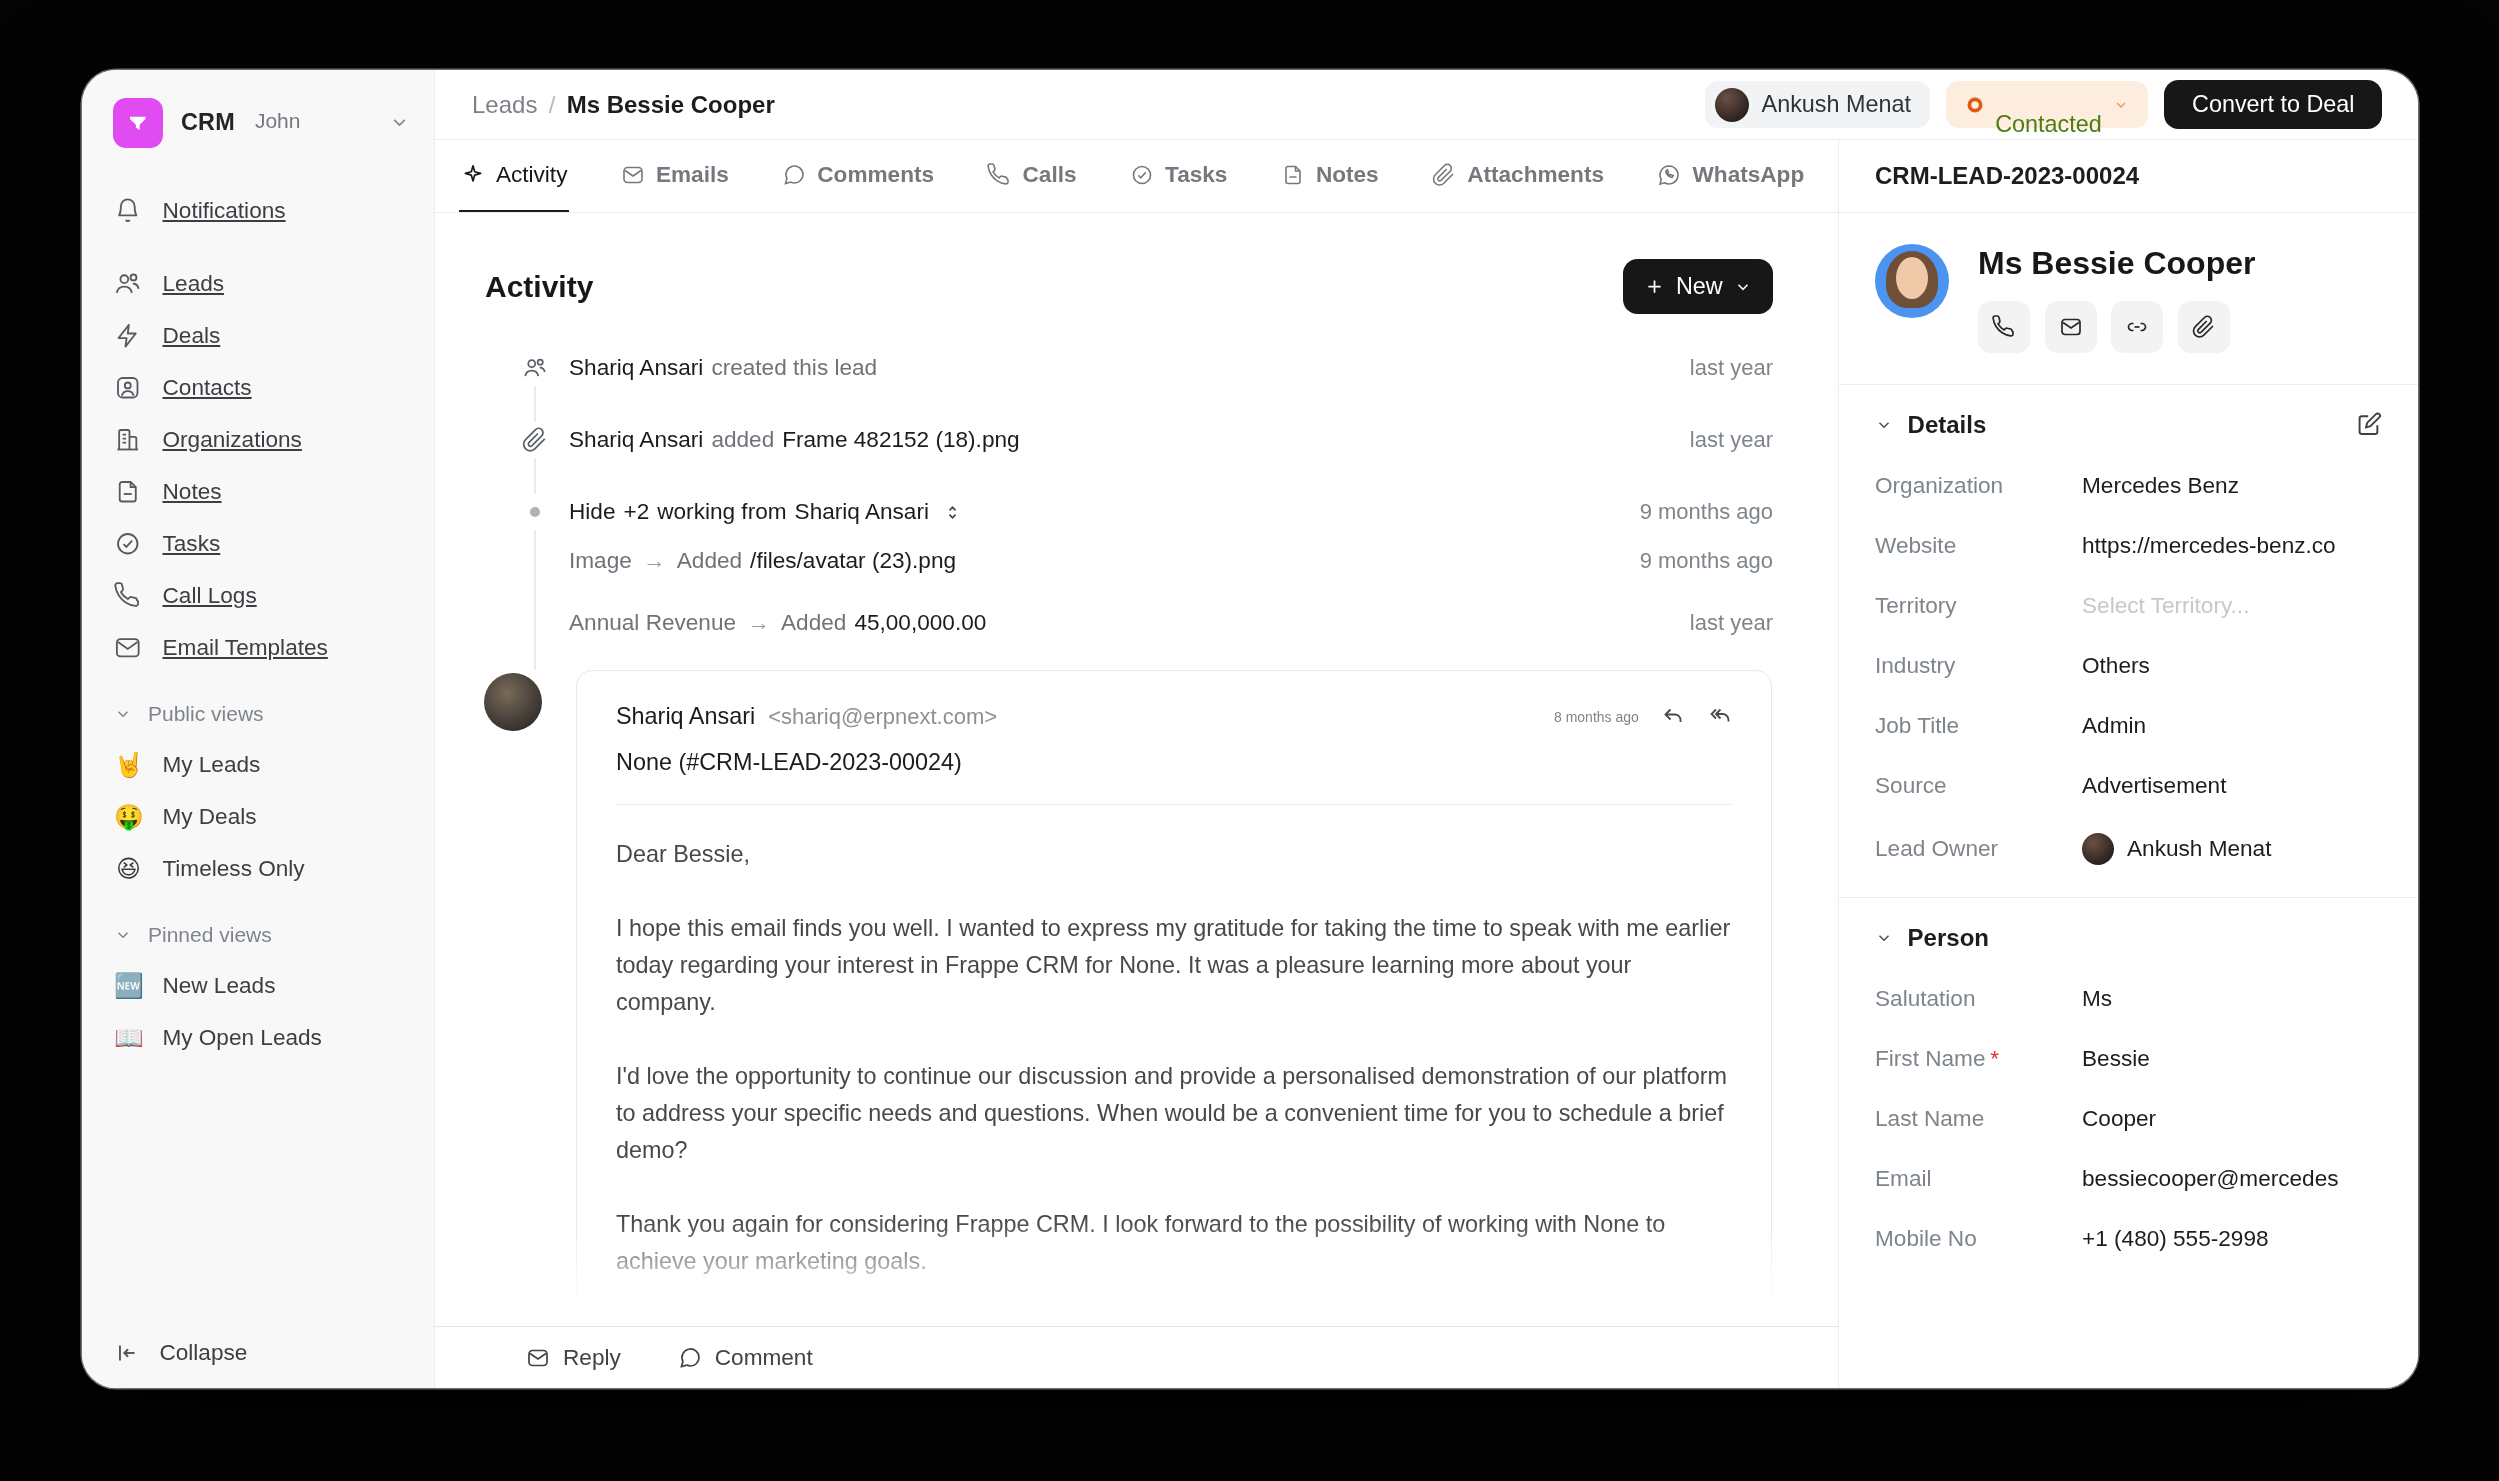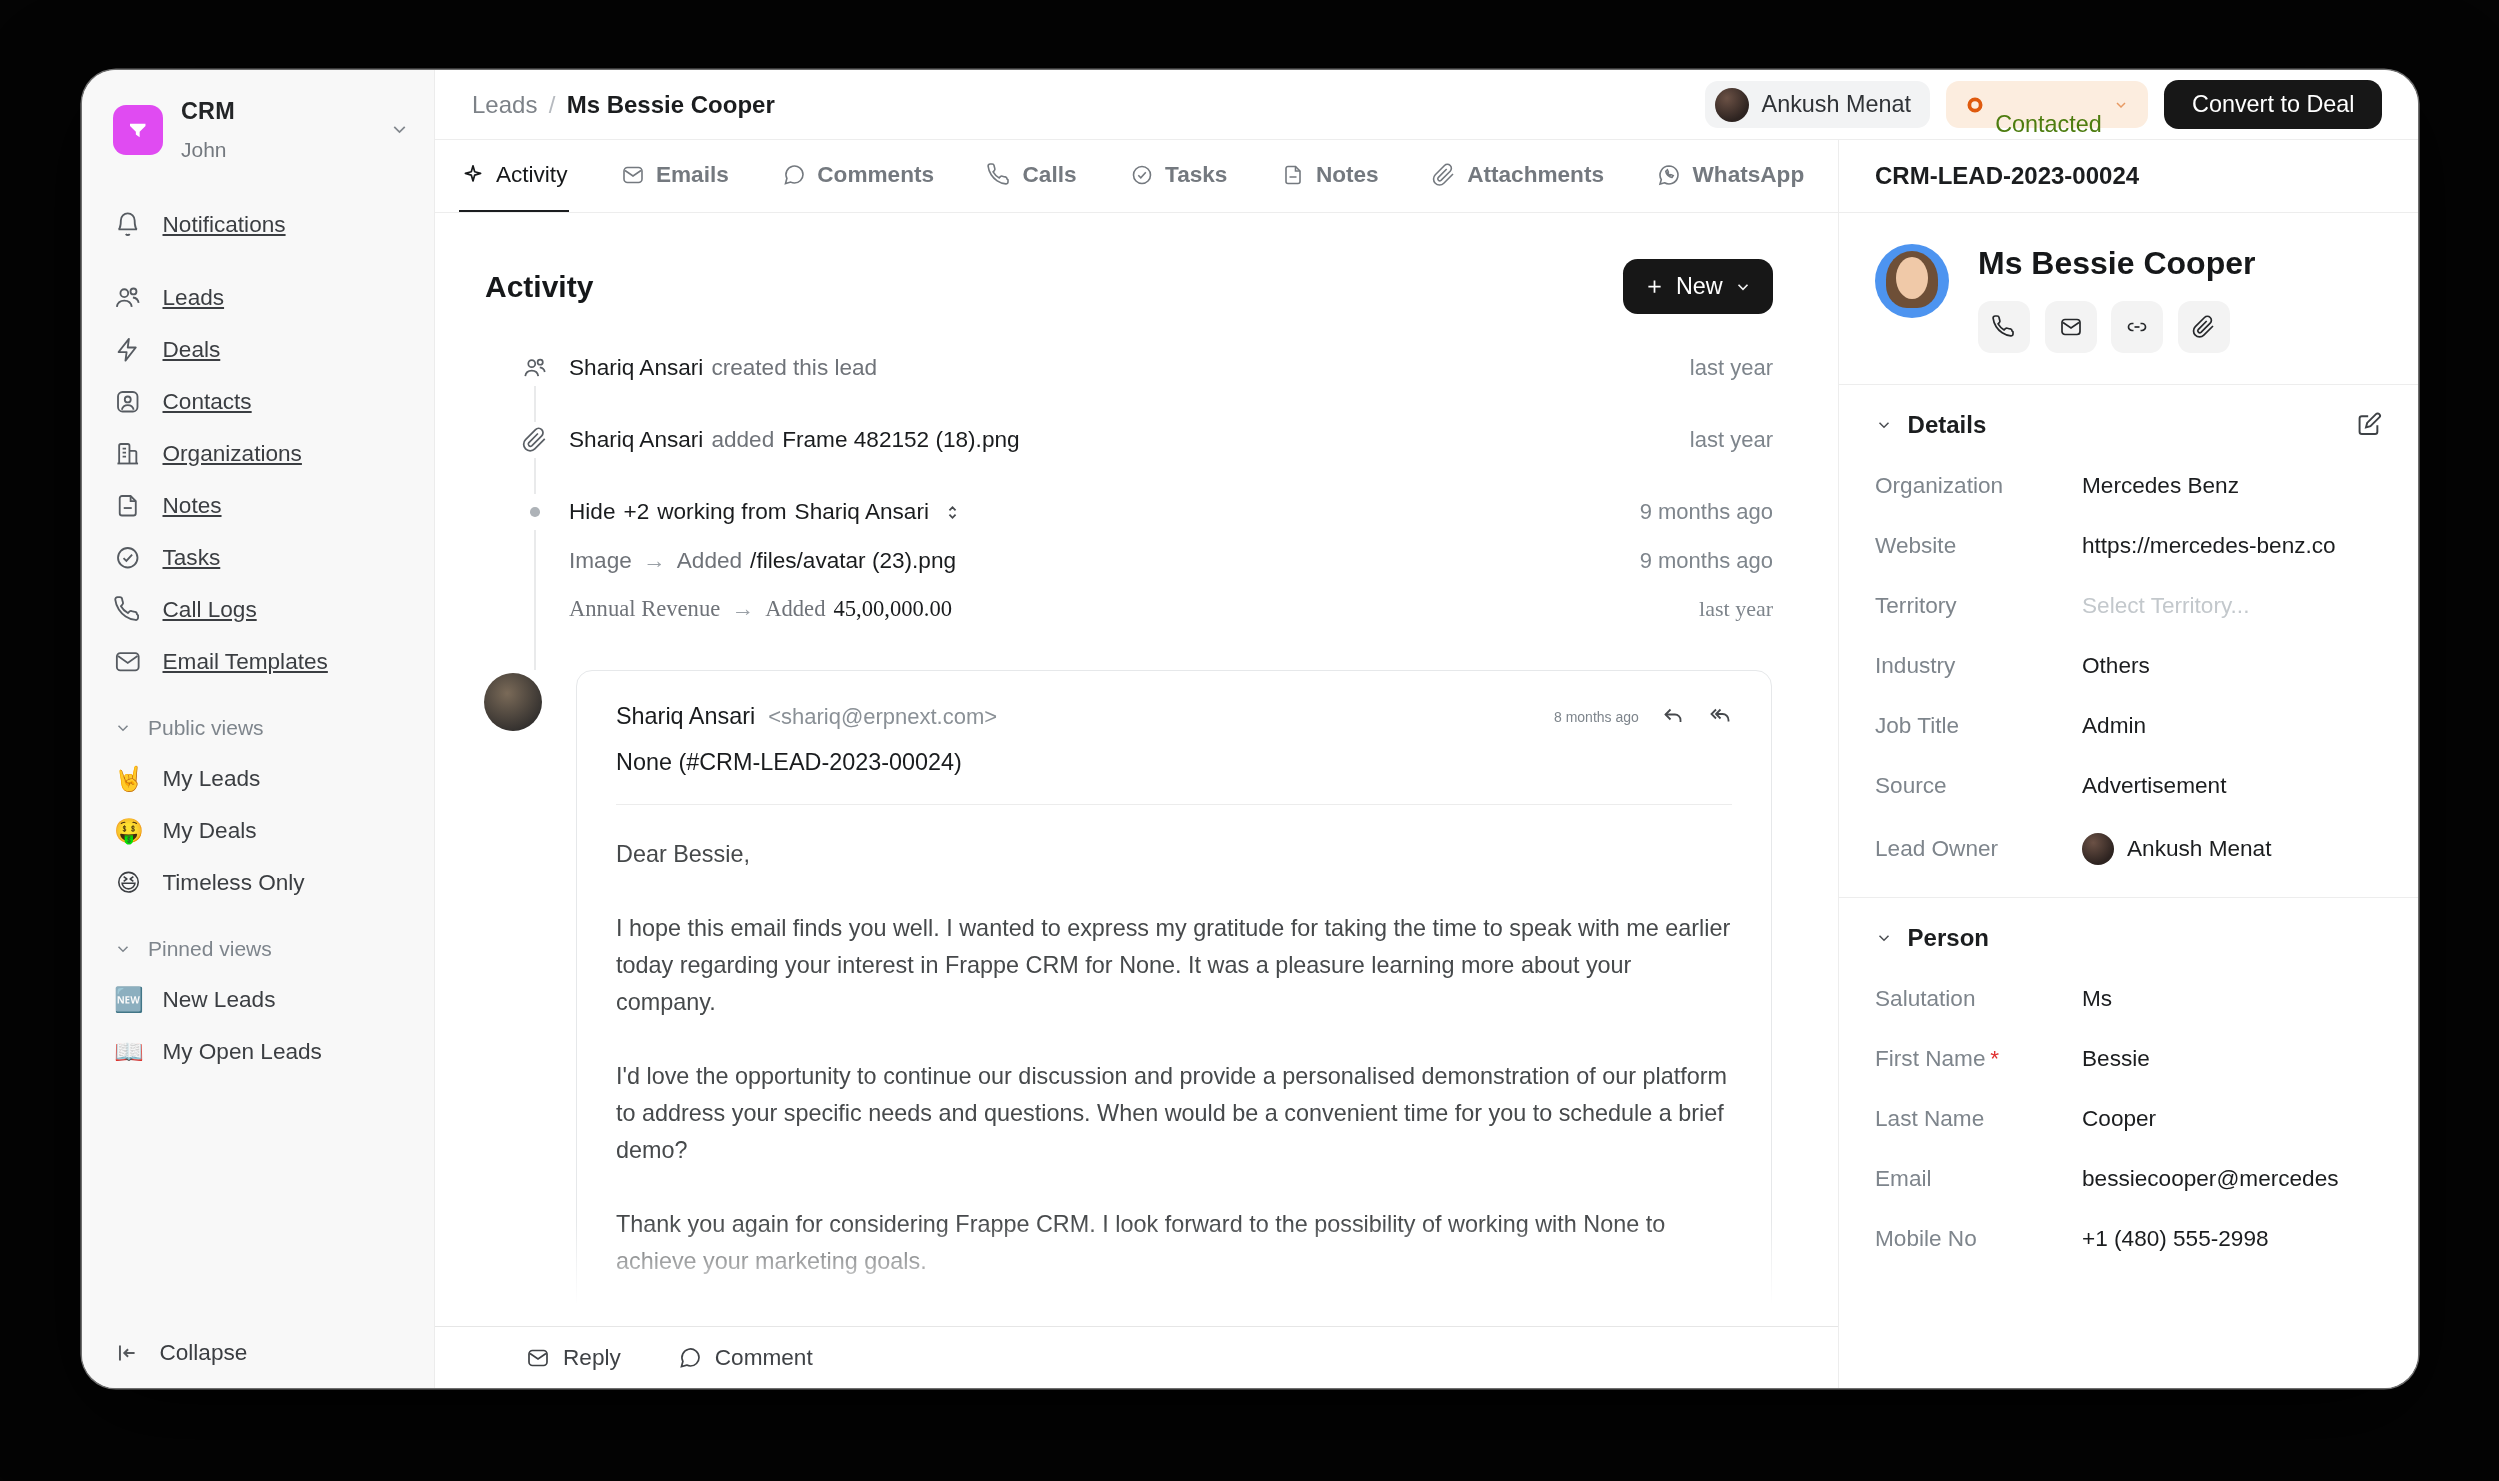--- a/index.html
+++ b/index.html
@@ -4,21 +4,21 @@
 <style>
   * { box-sizing: border-box; margin: 0; padding: 0; }
   html,body { width:2500px; height:1481px; background:#040404; font-family:"Liberation Sans", sans-serif; overflow:hidden; }
   .stage { position:relative; width:2500px; height:1481px; background:#040404; }
   .window { position:absolute; left:82px; top:70px; width:2336px; height:1318px; background:#fff; border-radius:34px; overflow:hidden; display:flex; box-shadow:0 0 0 1.6px #6f6f6f, 0 24px 97px rgba(0,0,0,.9); }
 
   
   .sidebar { width:353px; flex:0 0 353px; background:#F8F8F8; border-right:0.8px solid #ECECEC; position:relative; }
   .ws-row { display:flex; align-items:center; gap:18px; padding:27.5px 24px 0 31px; }
   .ws-logo { width:50px; height:50px; border-radius:13px; background:#E04BF2; flex:0 0 50px; display:flex; align-items:center; justify-content:center; }
-  .ws-meta { display:flex; flex-direction:column; gap:13px; }
+  .ws-meta { display:flex; flex-direction:row; gap:20px; }
   .ws-name { font-size:23.4px; font-weight:700; color:#232527; letter-spacing:0.2px; }
   .ws-user { font-size:21px; color:#74797F; }
   .ws-chev { margin-left:auto; color:#83888E; }
   .nav { margin-top:37px; }
   .nav-item { height:52px; display:flex; align-items:center; gap:21px; padding:0 22.6px 0 32px; font-size:22.6px; color:#3B3E42; cursor:pointer;text-decoration:underline; }
   .nav-item .ico { width:27.5px; height:27.5px; color:#565B61; flex:0 0 27.5px; }
   .nav-gap { height:21px; }
   .sec-head { height:49px; margin-top:16px; display:flex; align-items:center; gap:16px; padding:0 32px; font-size:21px; font-weight:400; color:#7E858C; }
   .sec-head .ico { width:18px; height:18px; color:#7E858C; }
   .view-item { height:52px; display:flex; align-items:center; gap:19.4px; padding:0 32px; font-size:22.6px; color:#3B3E42; cursor:pointer; }
@@ -463,21 +463,21 @@
           <div class="frow indent" style="top:330px;">
             <span class="ftext">
                   <span>Image</span>
                   <span class="farrow">→</span>
                   <span>Added</span>
                   <span class="dark">/files/avatar (23).png</span>
                 </span>
             <span class="ftime">9 months ago</span>
           </div>
 
-          <div class="frow indent" style="top:378px;font-family:Liberation Serif, serif;">
+          <div class="frow indent" style="top:392px;">
             <span class="ftext">
                   <span>Annual Revenue</span>
                   <span class="farrow">→</span>
                   <span>Added</span>
                   <span class="dark">45,00,000.00</span>
                 </span>
             <span class="ftime">last year</span>
           </div>
 
           <div class="email-avatar"></div>

